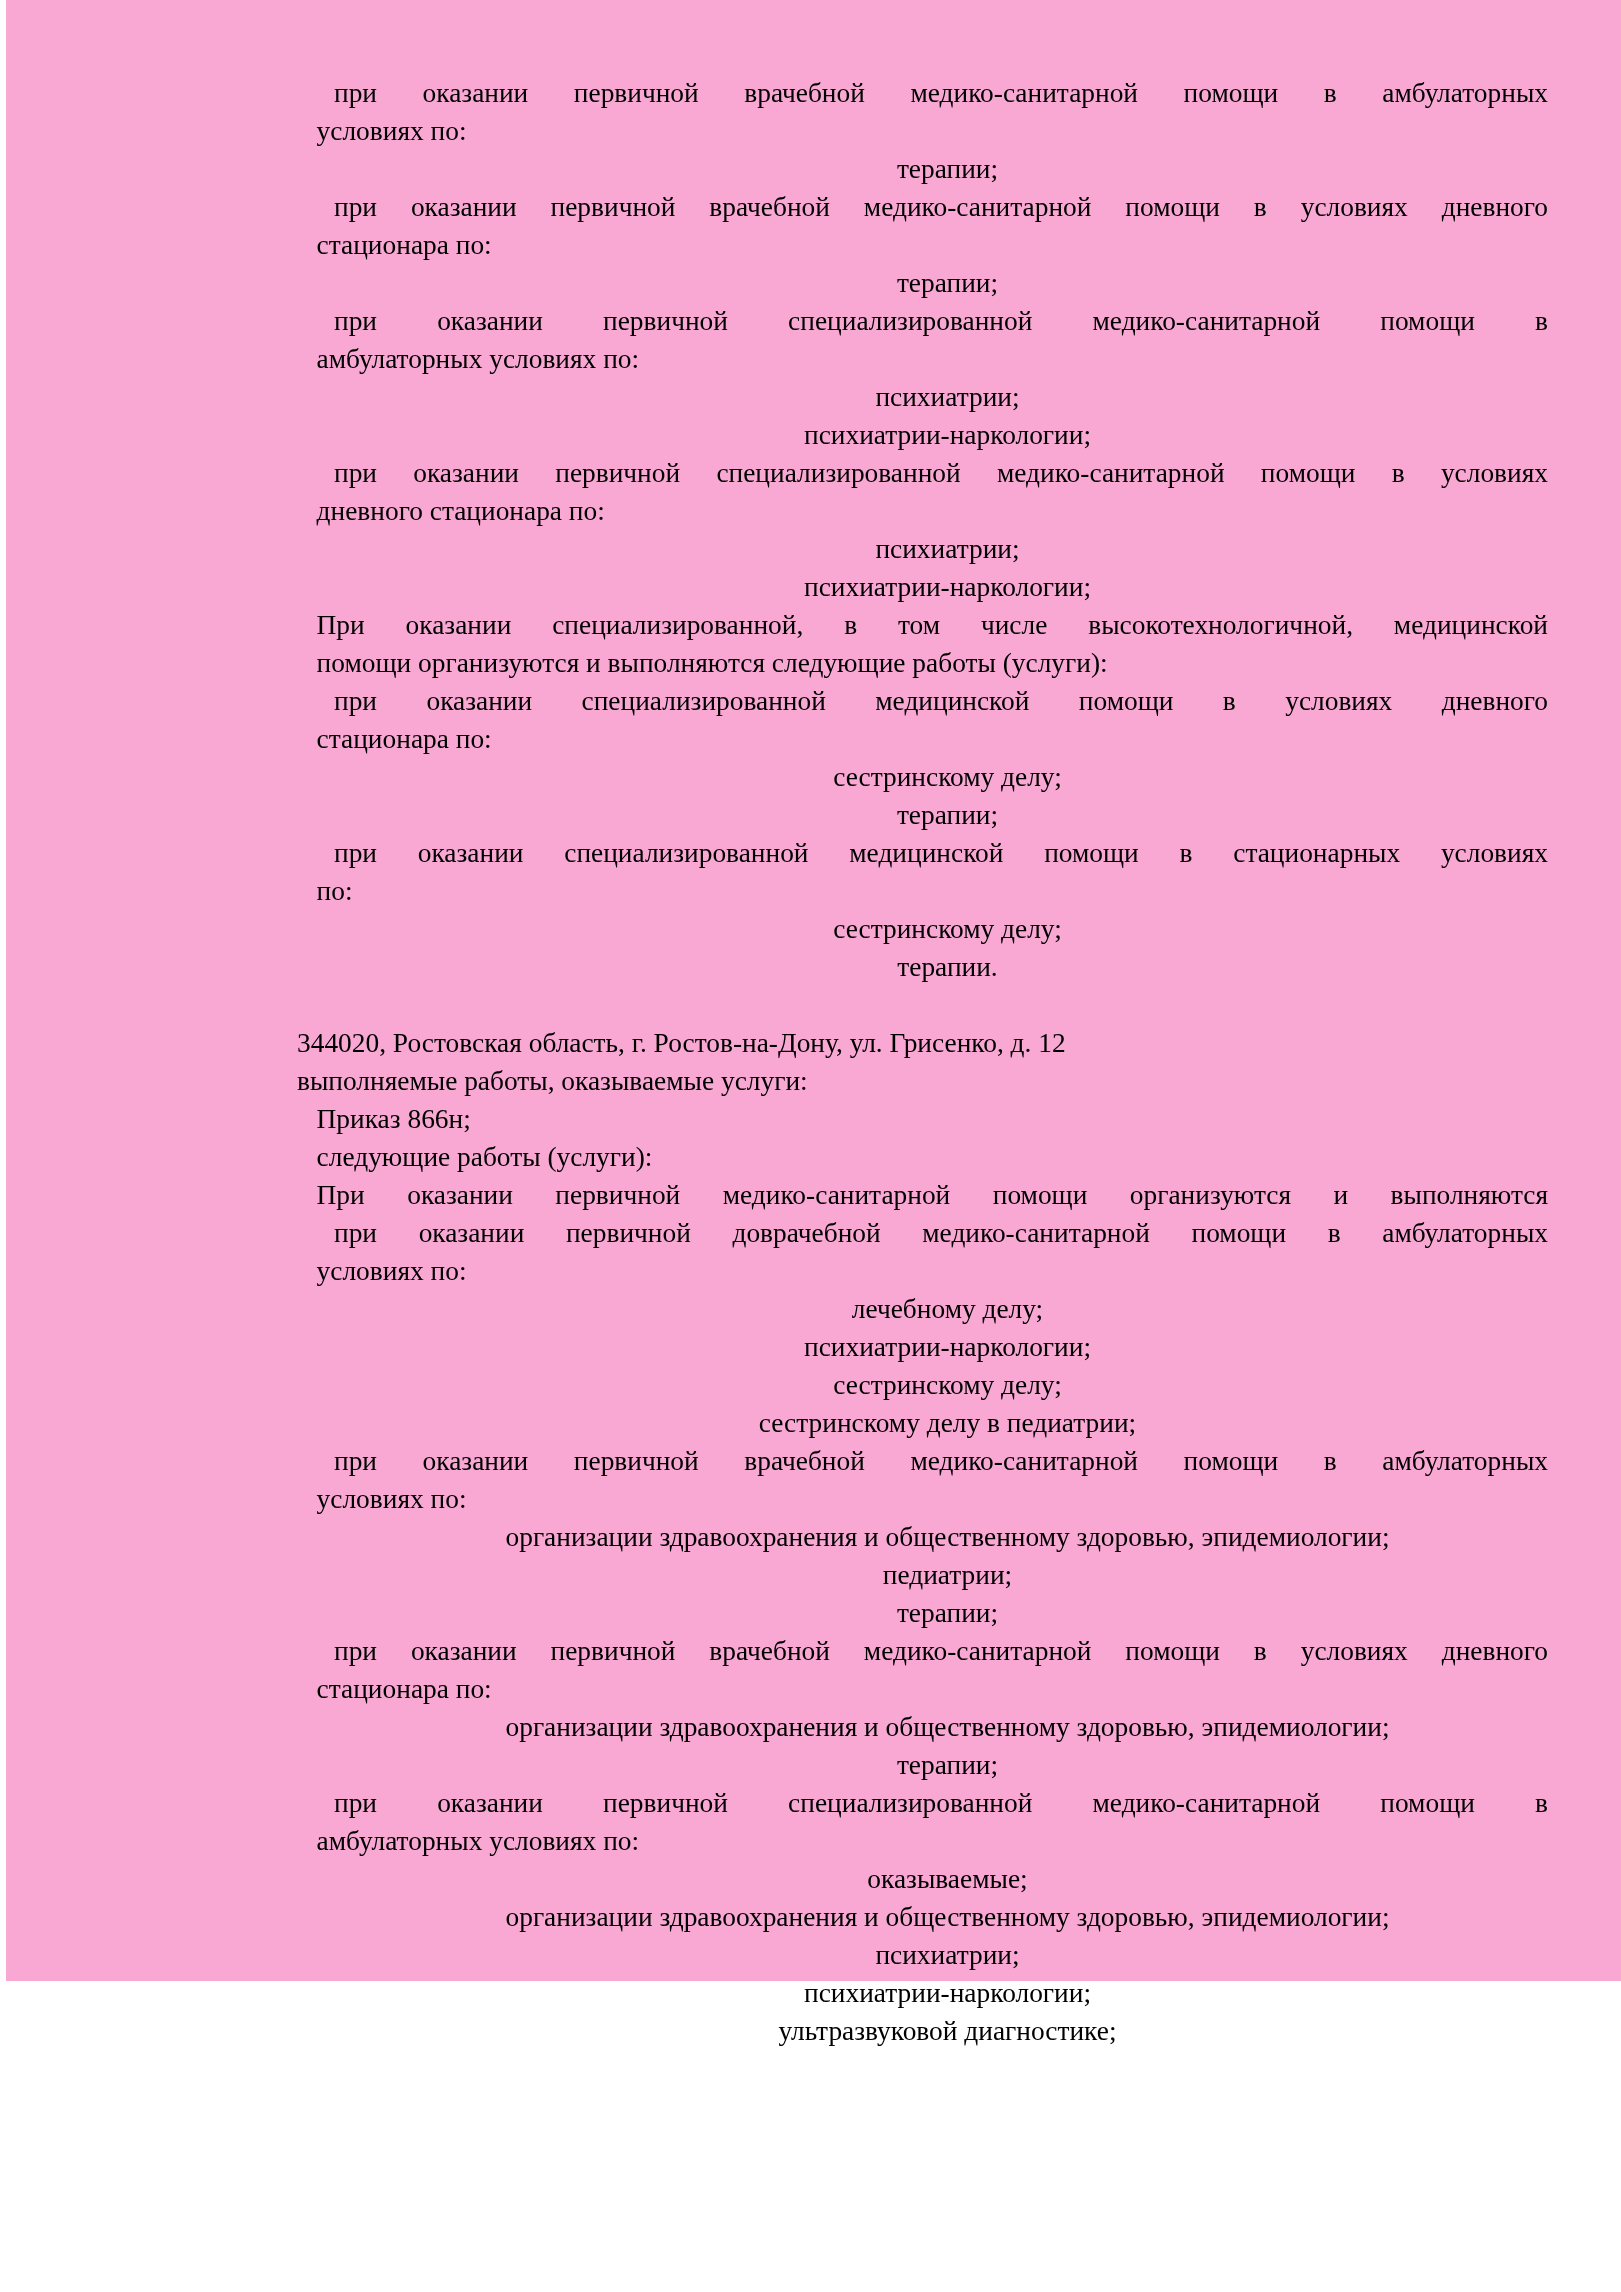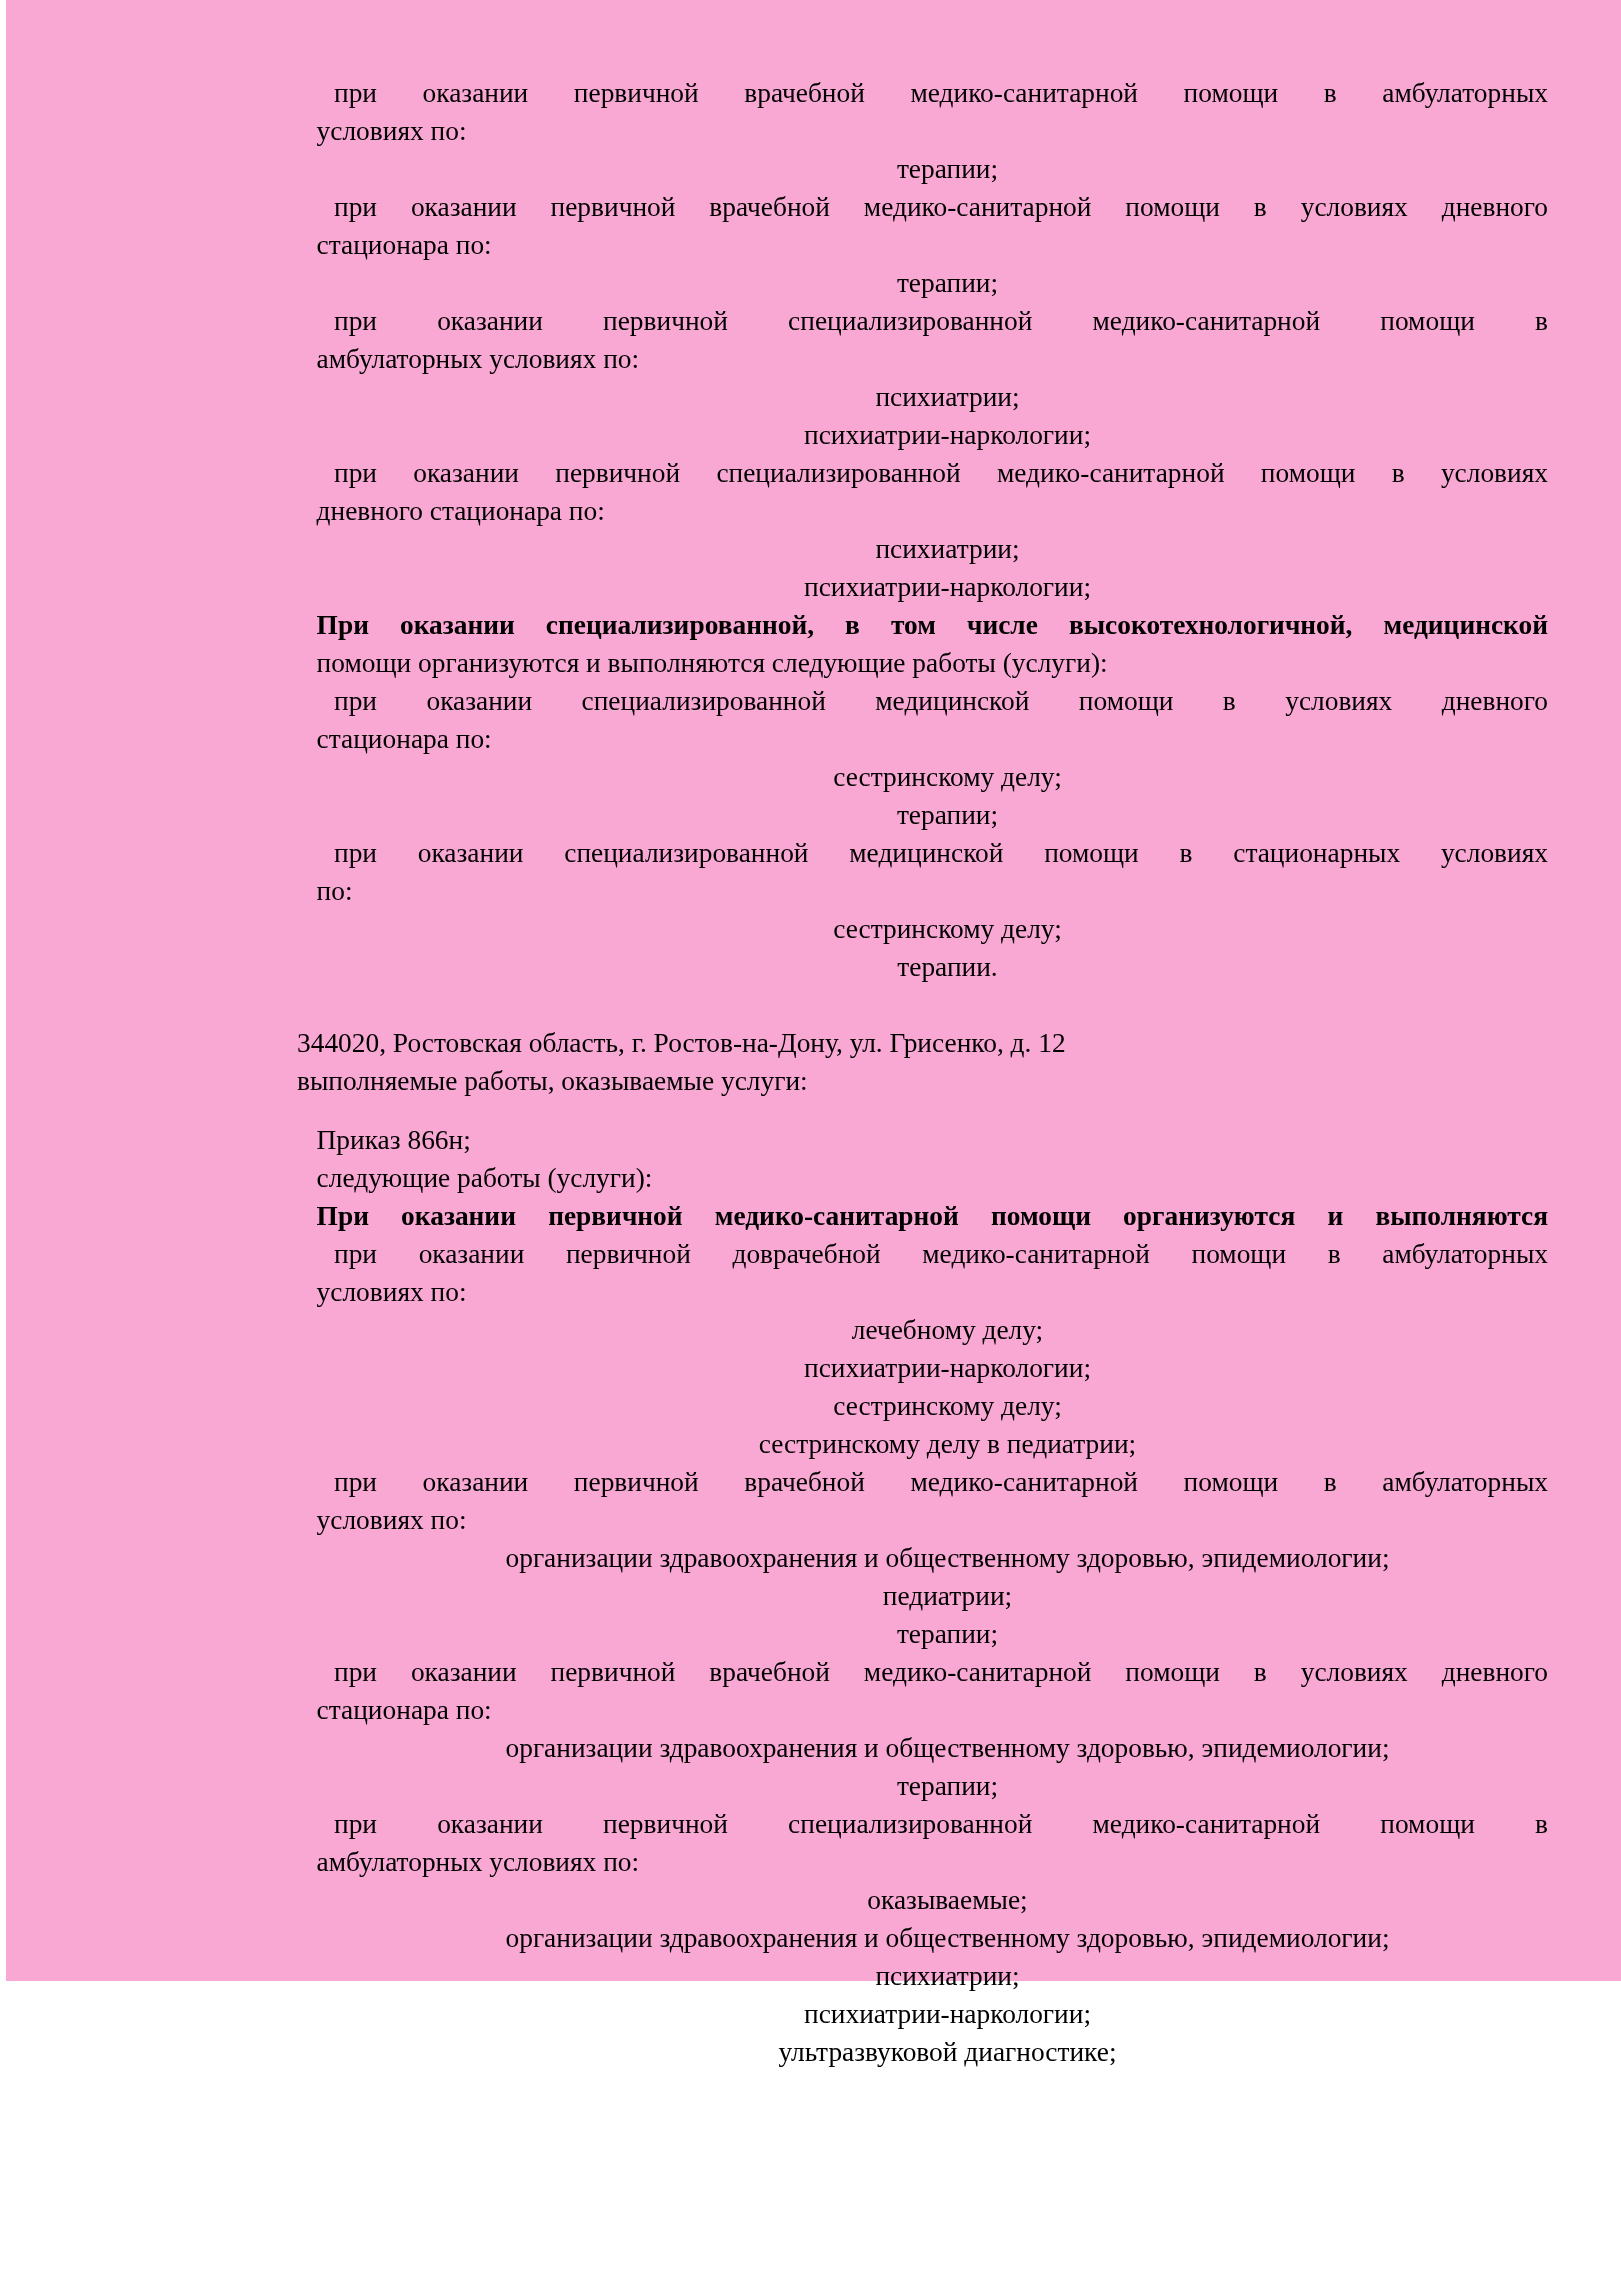--- a/index.html
+++ b/index.html
@@ -32,24 +32,24 @@
   }
   .line {
     height: 38px;
     line-height: 38px;
     white-space: normal;
     overflow: visible;
   }
   
   .addr   { padding-left: 0; text-align: left; }
   
-  .p      { padding-left: 19.6px; text-align: left; margin-top: 21px; }
+  .p      { padding-left: 19.6px; text-align: left; }
   .cont   { padding-left: 19.6px; text-align: left; }
   
-  .p-j    { padding-left: 19.6px; text-align: justify; text-align-last: justify; font-weight: bold; }
+  .p-j    { padding-left: 19.6px; text-align: justify; text-align-last: justify; }
   
   .first-j{ padding-left: 37px; text-align: justify; text-align-last: justify; }
   
   .item   { padding-left: 50px; text-align: center; }
   .blank  { }
 </style>
 </head>
 <body>
 
 <div class="doc-page">

